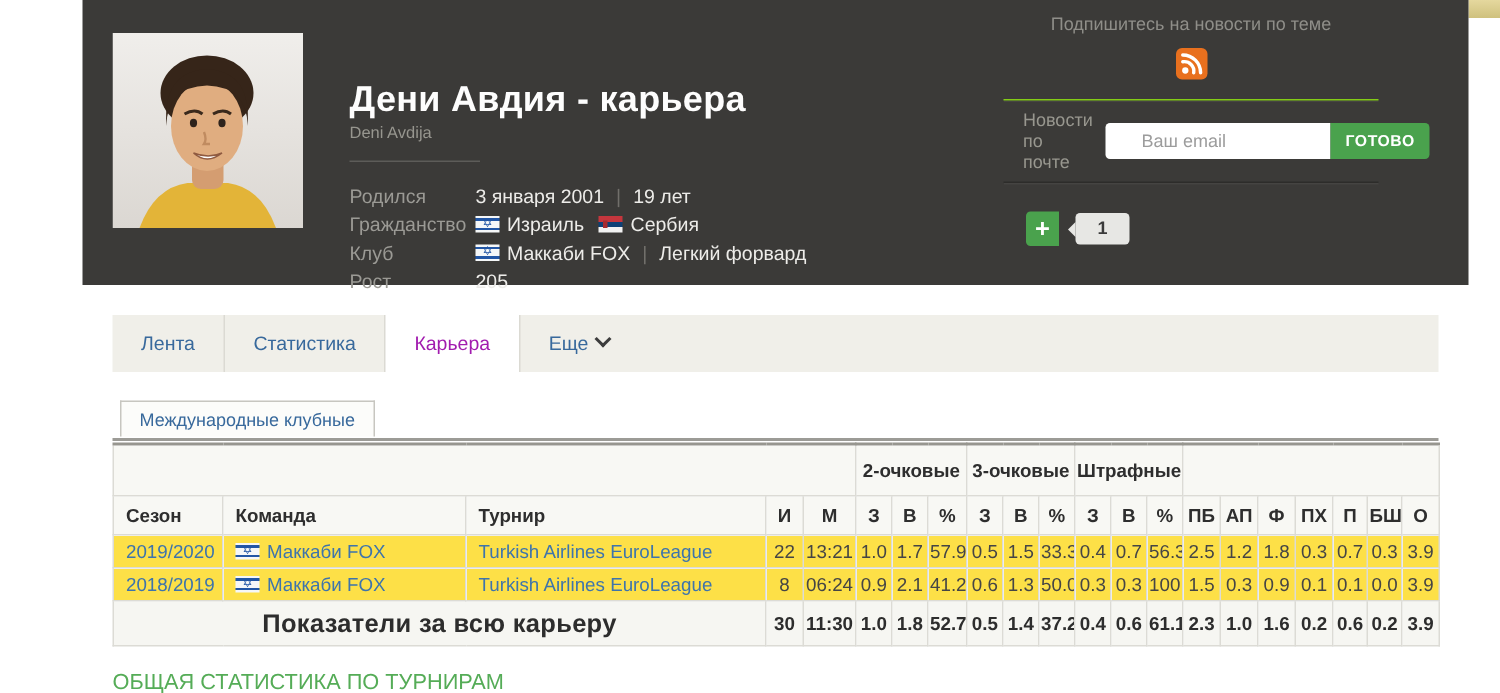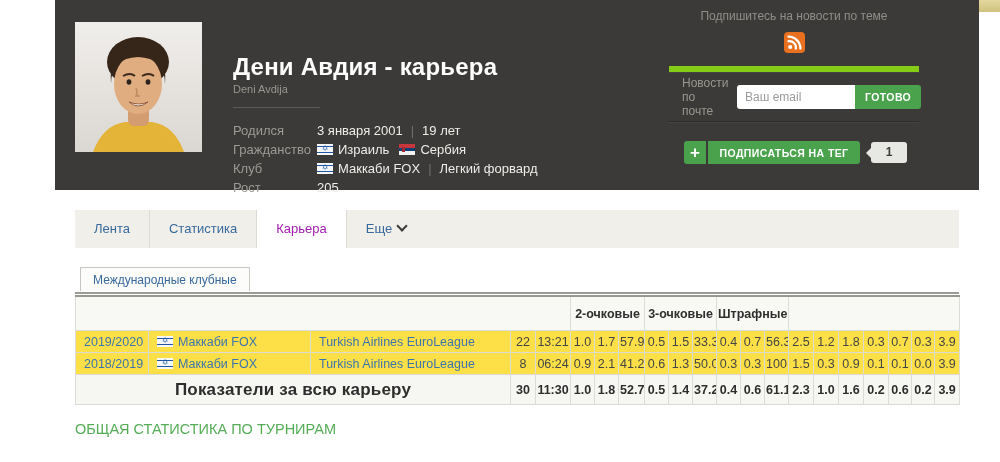--- a/index.html
+++ b/index.html
@@ -28,24 +28,24 @@
   .flag.rs::after{content:"";position:absolute;left:3px;top:3px;width:3px;height:5px;background:#a52a30;}
   .flag.ml{margin-left:10px;}
 
   
   .subscribe{position:absolute;left:614px;top:0;width:250px;height:190px;color:#908f8a;}
   .sub-sec1{height:66px;text-align:center;}
   .sub-title{padding-top:9px;font-size:12px;color:#8f8e89;}
   .rss-btn{display:inline-block;margin-top:9px;width:21px;height:21px;border-radius:4px;background:#e8701e;
     position:relative;cursor:pointer;}
   .rss-btn svg{position:absolute;left:0;top:0;}
-  .sub-sec2{height:55px;border-top:6px solid #84cc16;box-shadow:inset 0 1px 0 rgba(255,255,255,.05);
+  .sub-sec2{height:55px;border-top:1px solid #84cc16;box-shadow:inset 0 1px 0 rgba(255,255,255,.05);
     display:flex;align-items:center;padding-left:13px;box-sizing:border-box;}
   .email-label{width:46px;font-size:12px;line-height:14px;color:#98978f;margin-right:9px;}
-  .email-input{width:102px;height:24px;border:none;border-radius:3px 0 0 3px;padding:0 8px;font-size:12px;
+  .email-input{width:102px;height:24px;border:none;border-radius:3px 0 0 3px;padding:0 24px;font-size:12px;
     font-family:"Liberation Sans",sans-serif;color:#a16207;outline:none;}
   .email-input::placeholder{color:#9c9c9c;}
   .ready-btn{height:24px;border:none;border-radius:0 3px 3px 0;background:#4aa24d;color:#fff;
     font-size:10.5px;font-weight:bold;padding:0 10px;letter-spacing:.4px;cursor:pointer;
     font-family:"Liberation Sans",sans-serif;}
   .sub-sec3{height:68px;border-top:1px solid #2d2c2a;box-shadow:inset 0 1px 0 rgba(255,255,255,.05);
     display:flex;align-items:flex-start;padding:19px 0 0 15px;box-sizing:border-box;}
   .plus-btn{width:22px;height:23px;background:#4aa24d;border:none;border-radius:3px 0 0 3px;color:#fff;
     font-size:17px;font-weight:bold;line-height:21px;text-align:center;cursor:pointer;padding:0;
     font-family:"Liberation Sans",sans-serif;}
@@ -171,21 +171,20 @@
           </svg>
         </span>
       </div>
       <div class="sub-sec2">
         <span class="email-label">Новости по почте</span>
         <input class="email-input" type="text" placeholder="Ваш email" style="">
         <button class="ready-btn">ГОТОВО</button>
       </div>
       <div class="sub-sec3">
         <button class="plus-btn">+</button>
-        <button class="tag-btn">ПОДПИСАТЬСЯ НА ТЕГ</button>
         <span class="tag-counter">1</span>
       </div>
     </div>
   </div>
 
   <div class="content">
 
     <div class="tabs">
       <div class="tab"><span>Лента</span></div>
       <div class="tab"><span>Статистика</span></div>
@@ -221,20 +220,43 @@
           <col style="width:23px">
           <col style="width:25px">
       </colgroup>
       <thead>
         <tr class="group-row">
           <th class="g-empty" colspan="5"></th>
           <th colspan="3">2-очковые</th>
           <th colspan="3">3-очковые</th>
           <th colspan="3">Штрафные</th>
           <th class="g-empty" colspan="7"></th>
+        </tr>
+        <tr class="cols-row">
+          <th class="l">Сезон</th>
+          <th class="l">Команда</th>
+          <th class="l">Турнир</th>
+          <th>И</th>
+          <th>М</th>
+          <th>З</th>
+          <th>В</th>
+          <th>%</th>
+          <th>З</th>
+          <th>В</th>
+          <th>%</th>
+          <th>З</th>
+          <th>В</th>
+          <th>%</th>
+          <th>ПБ</th>
+          <th>АП</th>
+          <th>Ф</th>
+          <th>ПХ</th>
+          <th>П</th>
+          <th>БШ</th>
+          <th>О</th>
         </tr>
       </thead>
       <tbody>
         <tr class="data-row">
           <td class="l"><a class="tlink">2019/2020</a></td>
           <td class="l">
               <span class="team-cell">
                 <span class="flag il"></span>
                 <a class="tlink">Маккаби FOX</a>
               </span>

